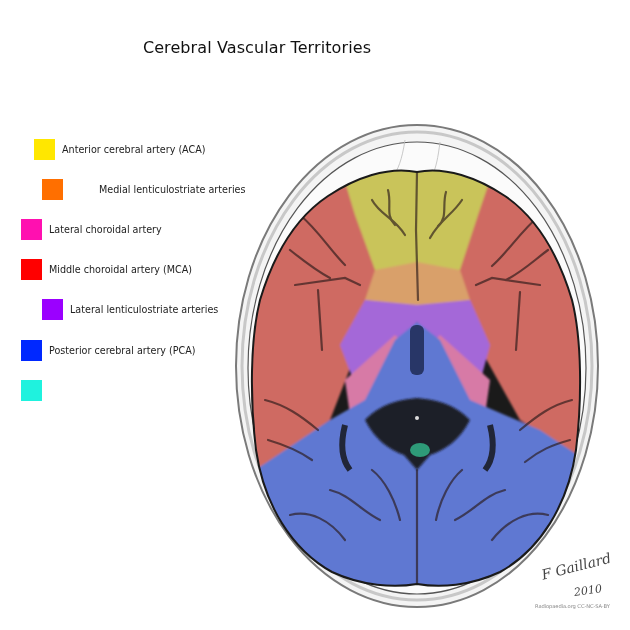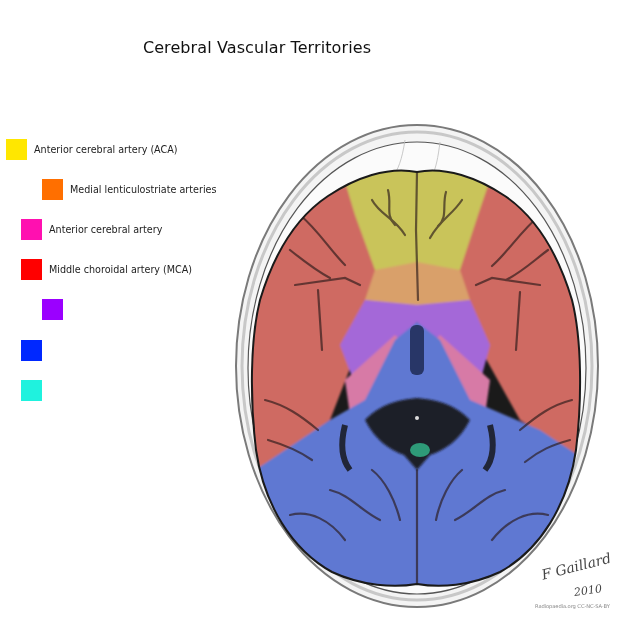--- a/index.html
+++ b/index.html
@@ -35,41 +35,43 @@
       position: absolute; left: 535px; top: 603px;
       font-size: 5.2px; color: #888; letter-spacing: -0.1px;
     }
   </style>
 </head>
 <body>
 
 <div class="title">Cerebral Vascular Territories</div>
 
 <div>
-  <div class="legend-item" style="left:6px; top:139px;">
+  <div class="legend-item" style="left:34px; top:139px;">
     <div class="swatch" style="background:#ffe700;"></div>
     <span class="legend-label">Anterior cerebral artery (ACA)</span>
   </div>
-  <div class="legend-item" style="left:42px; top:179px;">
+  <div class="legend-item" style="left:42px; top:179px;gap:29px;">
     <div class="swatch" style="background:#ff6f00;"></div>
     <span class="legend-label">Medial lenticulostriate arteries</span>
   </div>
   <div class="legend-item" style="left:21px; top:219px;">
     <div class="swatch" style="background:#ff10b0;"></div>
-    <span class="legend-label">Anterior cerebral artery</span>
+    <span class="legend-label">Lateral choroidal artery</span>
   </div>
   <div class="legend-item" style="left:21px; top:259px;">
     <div class="swatch" style="background:#ff0000;"></div>
     <span class="legend-label">Middle choroidal artery (MCA)</span>
   </div>
   <div class="legend-item" style="left:42px; top:299px;">
     <div class="swatch" style="background:#9b00ff;"></div>
+    <span class="legend-label">Lateral lenticulostriate arteries</span>
   </div>
   <div class="legend-item" style="left:21px; top:340px;">
     <div class="swatch" style="background:#0028ff;"></div>
+    <span class="legend-label">Posterior cerebral artery (PCA)</span>
   </div>
   <div class="legend-item" style="left:21px; top:380px;">
     <div class="swatch" style="background:#1ff2de;"></div>
   </div>
 </div>
 
 <div class="brain-wrap">
   <svg width="630" height="630" viewBox="0 0 630 630" xmlns="http://www.w3.org/2000/svg">
     <defs>
       <clipPath id="brainClip">

